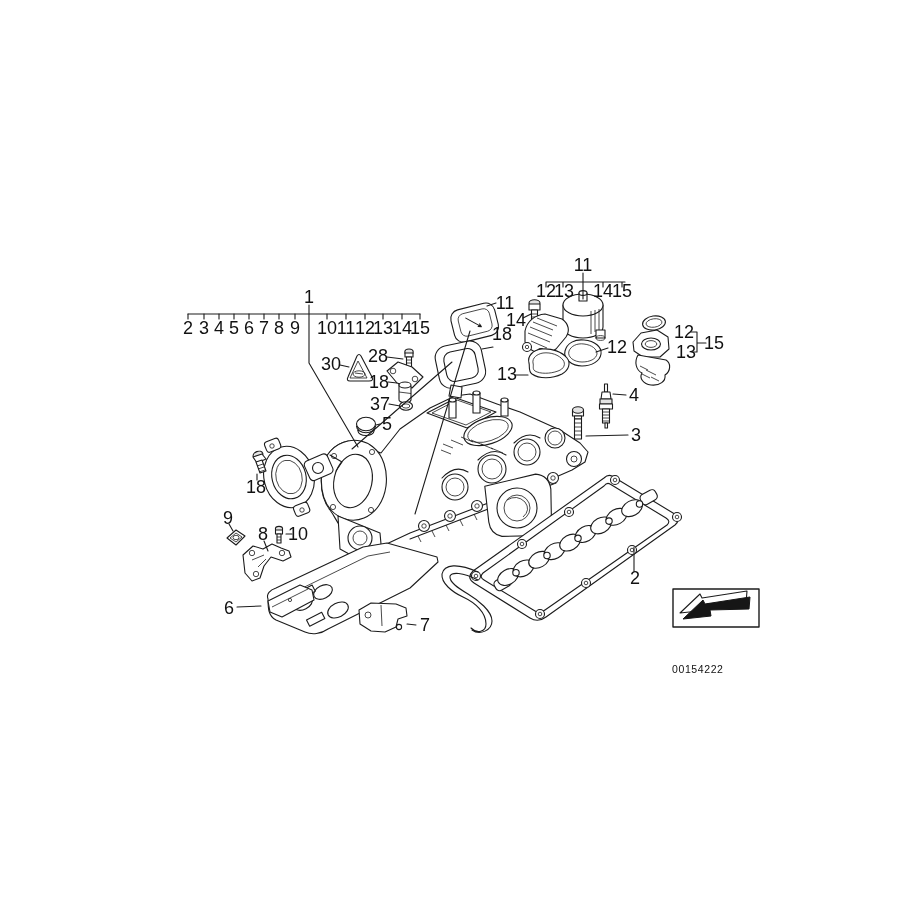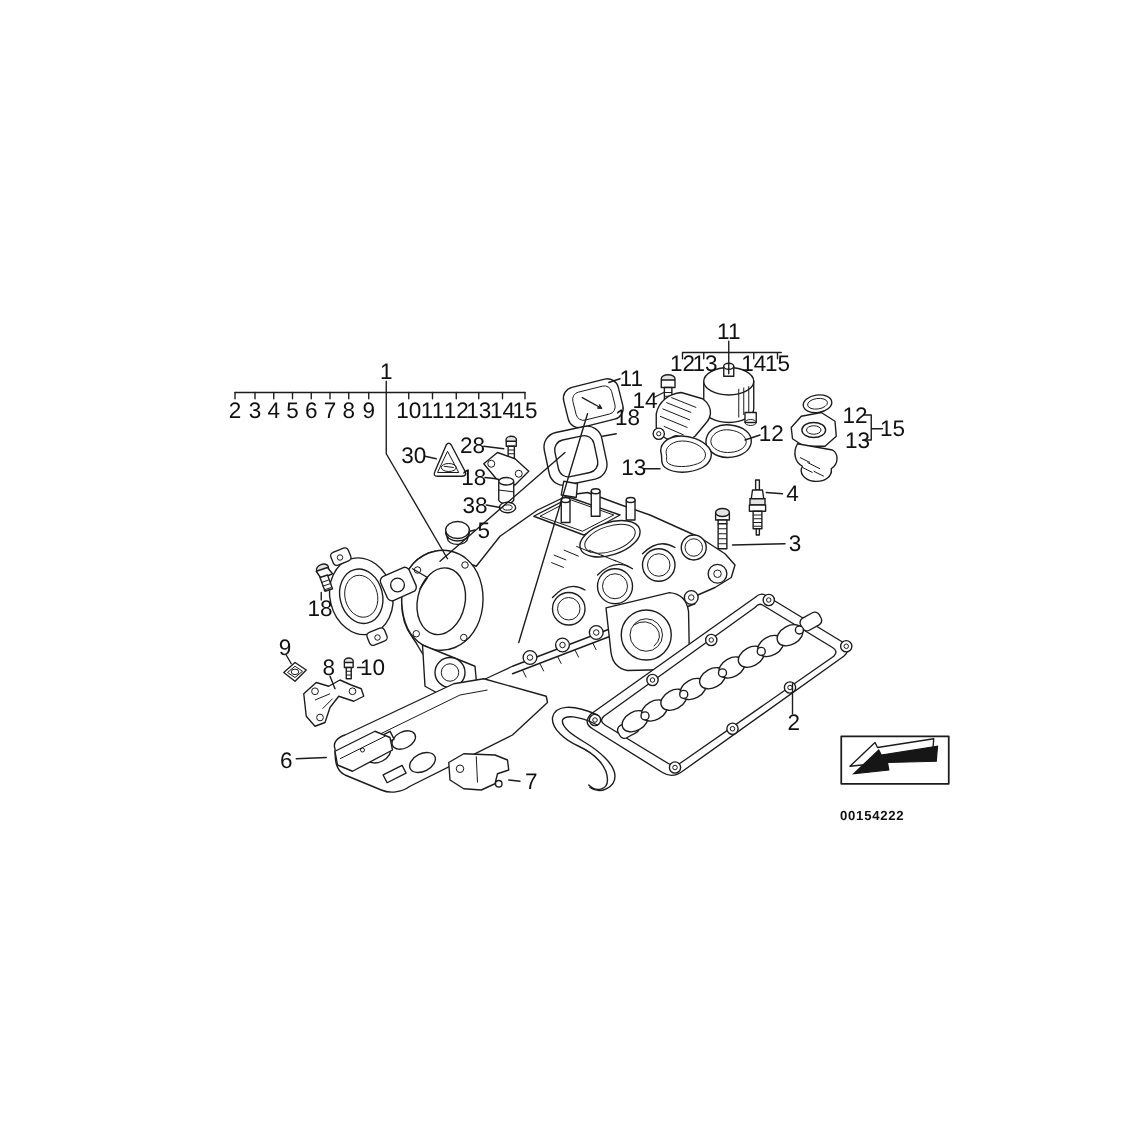--- a/index.html
+++ b/index.html
@@ -1,22 +1,22 @@
 <!DOCTYPE html>
 <html><head>
 <meta charset="utf-8">
 <style>
   html,body{margin:0;padding:0;background:#fff;}
   .stage{position:relative;width:900px;height:900px;background:#fff;overflow:hidden;
          font-family:"Liberation Sans",sans-serif;}
   .art{position:absolute;left:0;top:0;}
   .co{position:absolute;transform:translate(-50%,-50%);font-size:18px;color:#111;
       white-space:nowrap;line-height:1;cursor:pointer;}
-  .stamp-id{position:absolute;left:672px;top:647px;width:90px;font-size:10.5px;
-            letter-spacing:.6px;color:#111;font-weight:bold;}
+  .stamp-id{position:absolute;left:672px;top:663px;width:90px;font-size:10.5px;
+            letter-spacing:.6px;color:#111;}
   svg *{vector-effect:non-scaling-stroke;}
   .ln{fill:none;stroke:#1c1c1c;stroke-width:1.1;stroke-linecap:round;stroke-linejoin:round;}
   .f{fill:#fff;stroke:#1c1c1c;stroke-width:1.1;stroke-linejoin:round;}
   .f2{fill:#fff;stroke:#1c1c1c;stroke-width:1.4;stroke-linejoin:round;}
   .sh{fill:#e4e4e4;stroke:#1c1c1c;stroke-width:1.1;}
   .blk{fill:#161616;stroke:#161616;}
   .thin{fill:none;stroke:#1c1c1c;stroke-width:.8;}
 </style>
 </head>
 <body>
@@ -382,21 +382,21 @@
 <div class="co" style="left:327px;top:328px">10</div>
 <div class="co" style="left:346px;top:328px">11</div>
 <div class="co" style="left:365px;top:328px">12</div>
 <div class="co" style="left:383px;top:328px">13</div>
 <div class="co" style="left:402px;top:328px">14</div>
 <div class="co" style="left:420px;top:328px">15</div>
 
 <div class="co" style="left:331px;top:364px">30</div>
 <div class="co" style="left:378px;top:356px">28</div>
 <div class="co" style="left:379px;top:382px">18</div>
-<div class="co" style="left:380px;top:404px">38</div>
+<div class="co" style="left:380px;top:404px">37</div>
 <div class="co" style="left:387px;top:424px">5</div>
 <div class="co" style="left:256px;top:487px">18</div>
 <div class="co" style="left:228px;top:518px">9</div>
 <div class="co" style="left:263px;top:534px">8</div>
 <div class="co" style="left:298px;top:534px">10</div>
 <div class="co" style="left:229px;top:608px">6</div>
 <div class="co" style="left:425px;top:625px">7</div>
 <div class="co" style="left:635px;top:578px">2</div>
 
 <div class="co" style="left:583px;top:265px">11</div>

